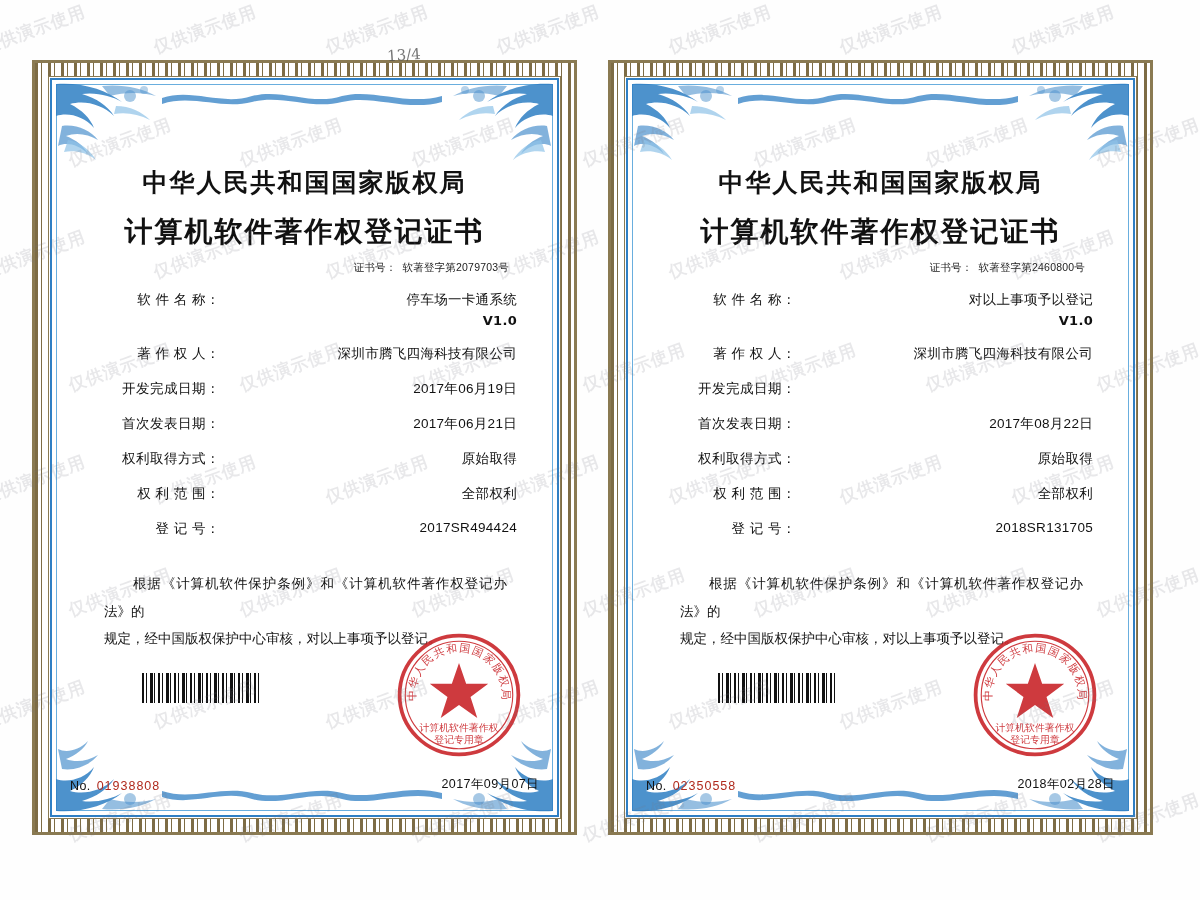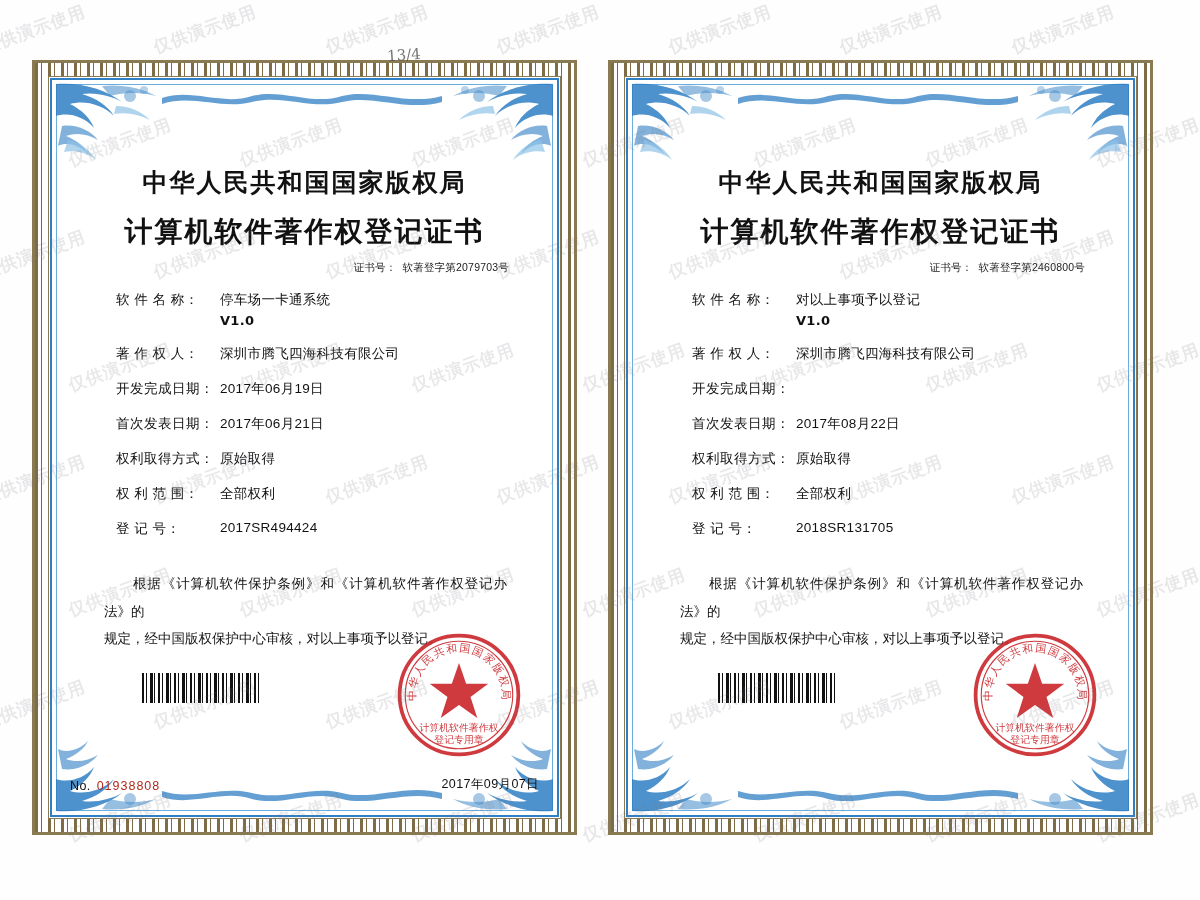--- a/index.html
+++ b/index.html
@@ -132,20 +132,21 @@
   .fields {
     margin-top: 16px;
     padding-left: 24px;
   }
   .field {
     display: flex;
     align-items: flex-start;
     margin-bottom: 17px;
     font-size: 13.5px;
     color: #111;
+    text-align: right;
   }
   .field .k {
     width: 104px;
     flex: 0 0 104px;
     letter-spacing: 0.5px;
     white-space: nowrap;
   }
   .field .v {
     flex: 1;
     letter-spacing: 0.3px;
@@ -463,20 +464,26 @@
       <circle cx="70" cy="70" r="57" fill="none" stroke="#c81f24" stroke-width="1.2"></circle>
       <path id="sealArcR" d="M 70,70 m -46,0 a 46,46 0 1,1 92,0" fill="none"></path>
       <text font-size="11.5" fill="#c81f24" font-family="DejaVu Serif, serif" letter-spacing="1.6">
         <textPath href="#sealArcR" startOffset="50%" text-anchor="middle">中华人民共和国国家版权局</textPath>
       </text>
       <polygon fill="#c81f24" points="70,36 77.6,58.2 101,58.2 82.2,72 89.4,94.4 70,80.6 50.6,94.4 57.8,72 39,58.2 62.4,58.2"></polygon>
       <text x="70" y="108" font-size="10.5" fill="#c81f24" text-anchor="middle" font-family="DejaVu Serif, serif">计算机软件著作权</text>
       <text x="70" y="121" font-size="10.5" fill="#c81f24" text-anchor="middle" font-family="DejaVu Serif, serif">登记专用章</text>
     </svg>
 
+    <div class="footer">
+      <div class="no">
+        <span>No.</span><span class="num">02350558</span>
+      </div>
+      <div class="date">2018年02月28日</div>
+    </div>
   </div>
 
   <div class="watermarks" id="watermark-layer">
       <div class="wm" style="left: -20px; top: 18px;">仅供演示使用</div>
       <div class="wm" style="left: 151.429px; top: 18px;">仅供演示使用</div>
       <div class="wm" style="left: 322.857px; top: 18px;">仅供演示使用</div>
       <div class="wm" style="left: 494.286px; top: 18px;">仅供演示使用</div>
       <div class="wm" style="left: 665.714px; top: 18px;">仅供演示使用</div>
       <div class="wm" style="left: 837.143px; top: 18px;">仅供演示使用</div>
       <div class="wm" style="left: 1008.57px; top: 18px;">仅供演示使用</div>

